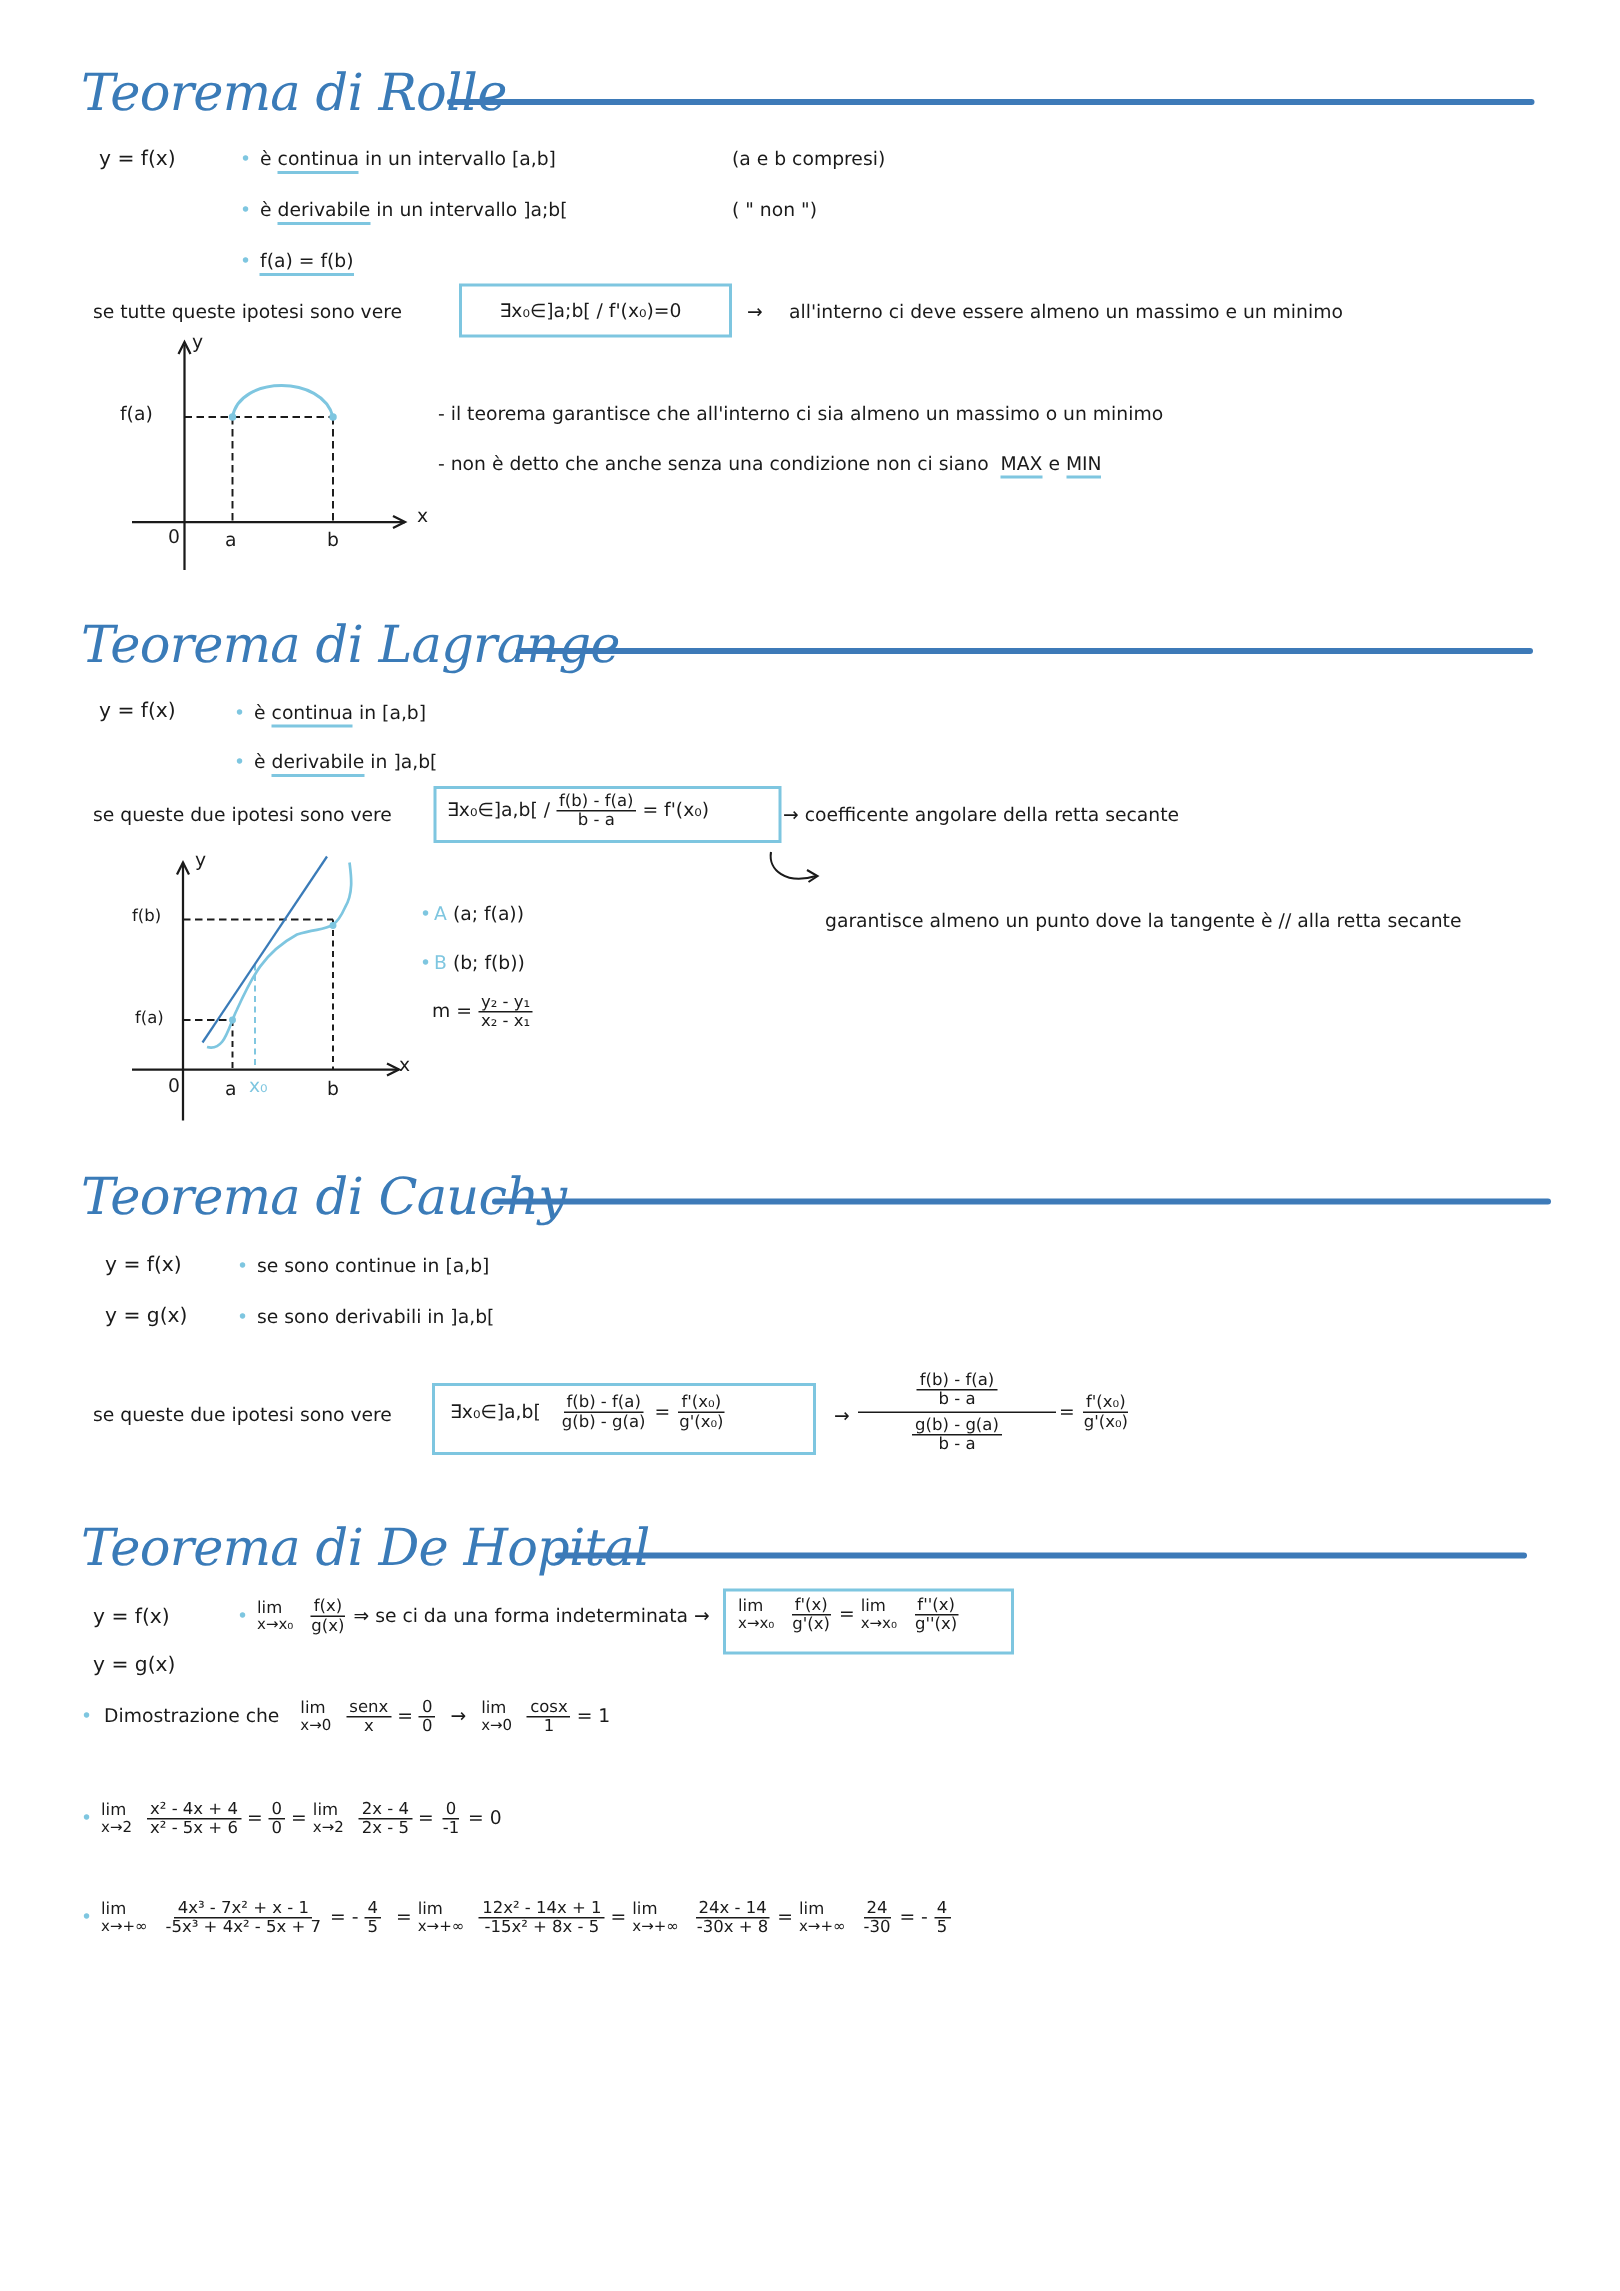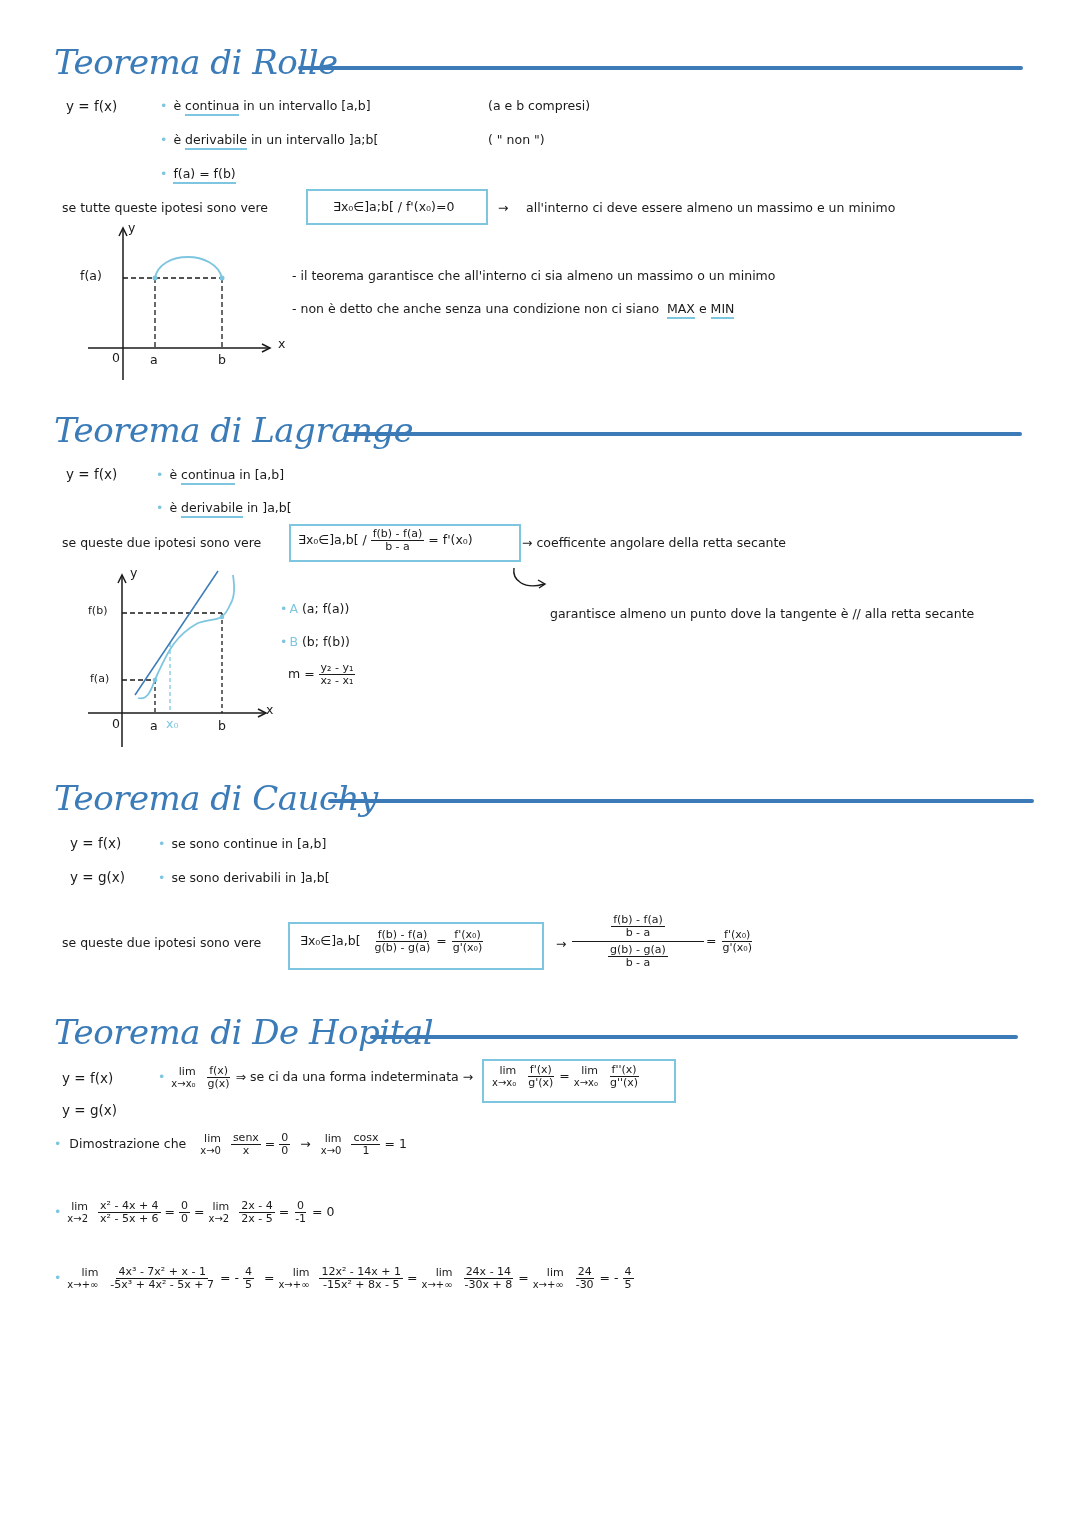--- a/index.html
+++ b/index.html
@@ -10,21 +10,21 @@
            font-size:34px; letter-spacing:-0.5px; }
   .rule { position:absolute; height:4px; background:#3d7ab8; border-radius:2px; }
   .t { font-size:12.5px; color:#1a1a1a; }
   .tm { font-size:13.5px; }
   .ul { border-bottom:2px solid #7ec6e0; padding-bottom:1px; }
   .dot { color:#7ec6e0; margin-right:6px; }
   .box { position:absolute; border:2px solid #7ec6e0; }
   .frac { display:inline-flex; flex-direction:column; align-items:center; vertical-align:middle; font-size:11px; line-height:1.1; }
   .frac .num { border-bottom:1.5px solid #1a1a1a; padding:0 2px; }
   .frac .den { padding:0 2px; }
-  .lim { display:inline-flex; flex-direction:column; align-items:flex-end; vertical-align:middle; font-size:11px; line-height:1.1; margin-right:6px; }
+  .lim { display:inline-flex; flex-direction:column; align-items:flex-start; vertical-align:middle; font-size:11px; line-height:1.1; margin-right:6px; }
   .lim .sub { font-size:10px; }
   .accent { color:#7ec6e0; }
   svg { position:absolute; overflow:visible; }
 </style>
 </head>
 <body>
 
 <div class="abs title" style="left:54px;top:42px;text-align:right;">Teorema di Rolle</div>
 <div class="rule" style="left:298px;top:66px;width:725px;"></div>
 

